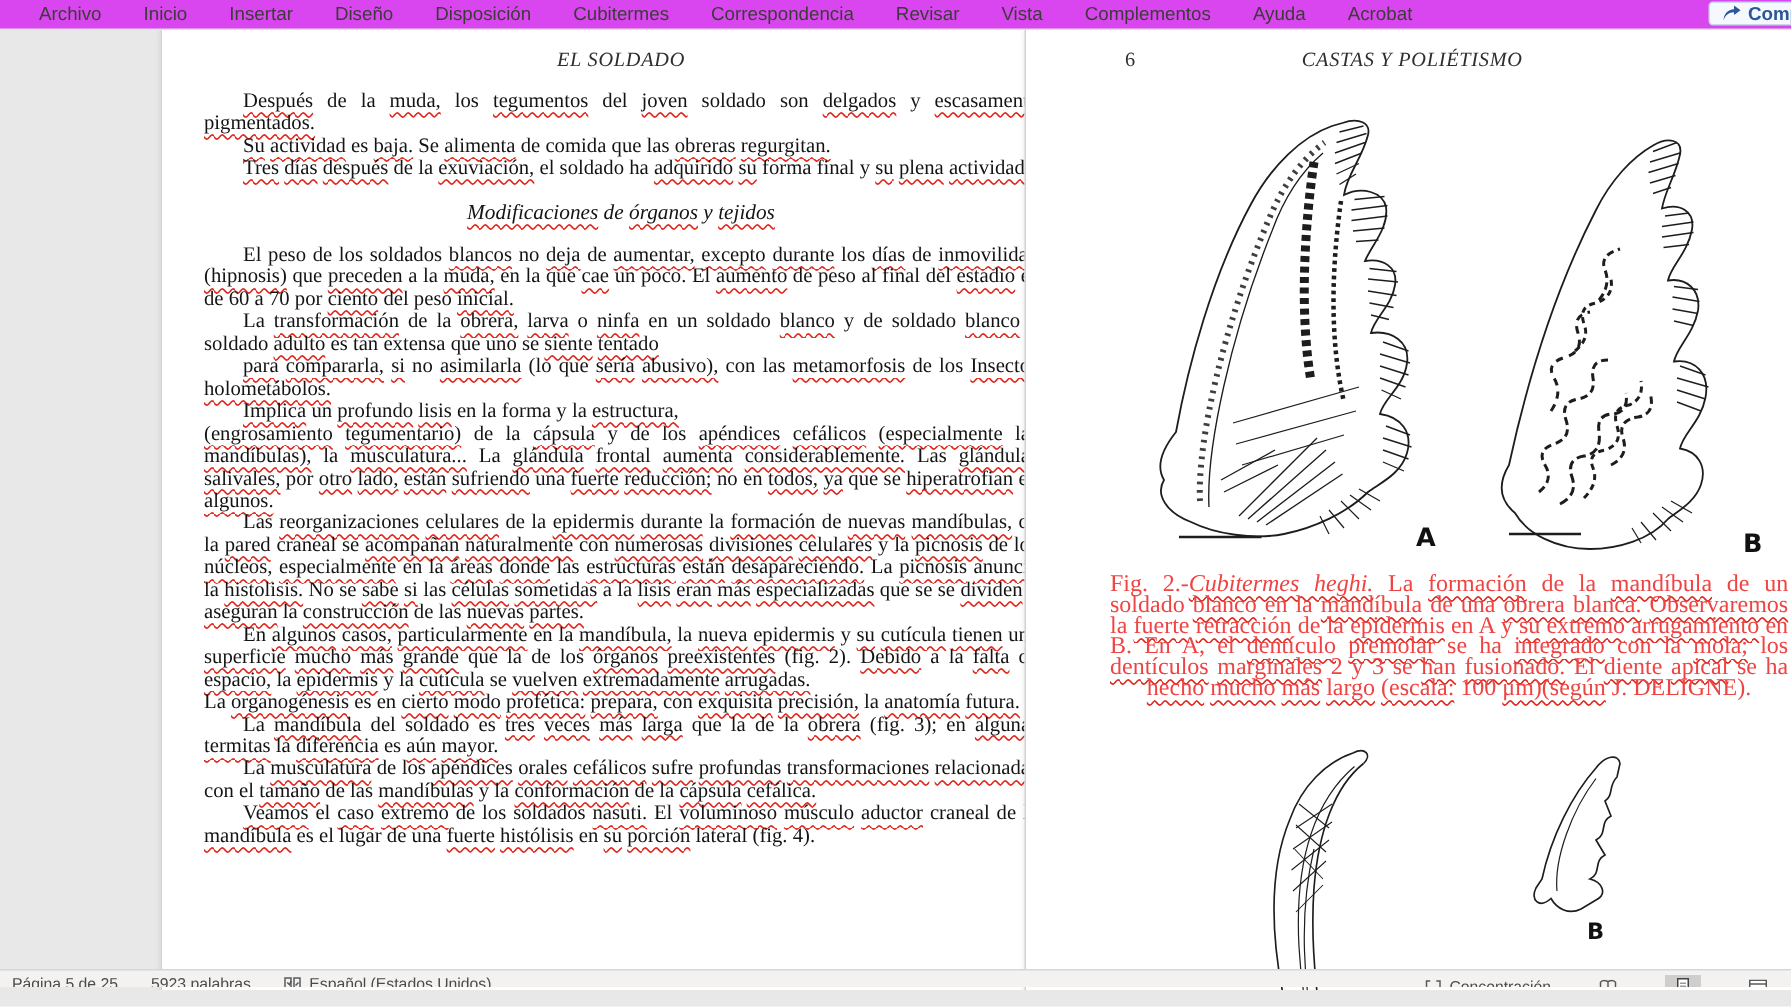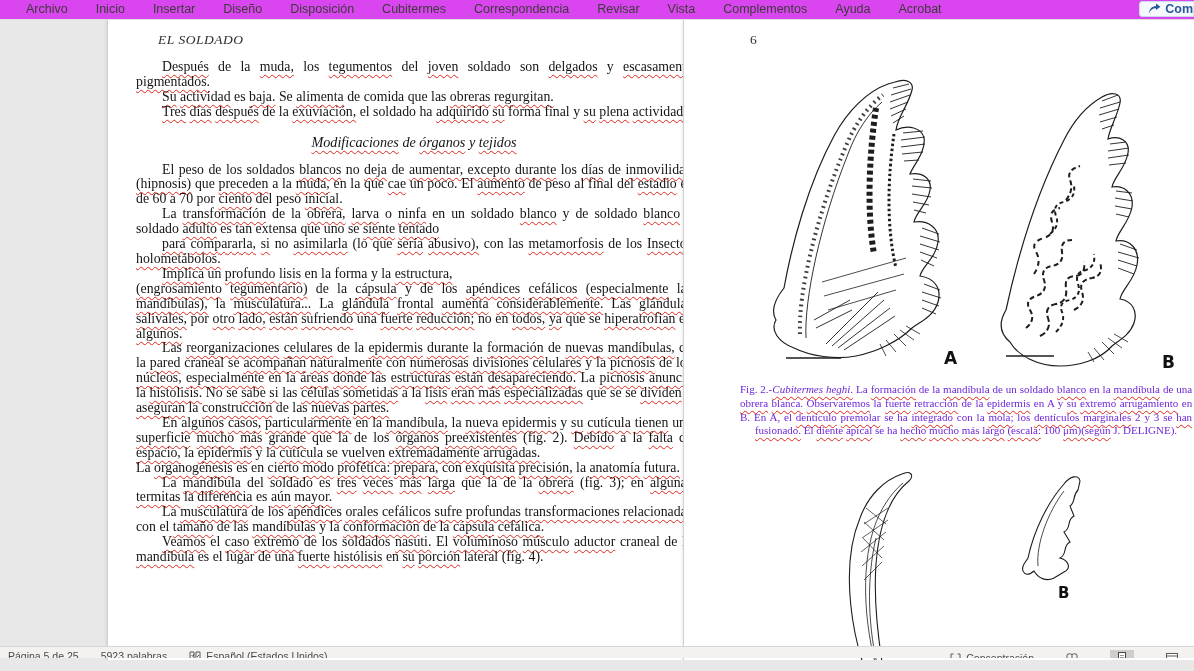--- a/index.html
+++ b/index.html
@@ -31,21 +31,21 @@
     overflow:hidden;
   }
   .page-left{left:107px;width:556px;padding:12px 25px 0 28px;box-sizing:content-box;}
   .page-right{left:683px;width:511px;border-right:none;}
   .serif{font-family:"Liberation Serif",serif;}
   .page-header{
     display:flex;font-family:"Liberation Serif",serif;font-style:italic;
     font-size:13.5px;color:#2e2e2e;margin-bottom:12px;letter-spacing:.5px;
   }
   .ph-side{width:22px;font-style:normal;}
-  .ph-title{flex:1;}
+  .ph-title{flex:1;text-align:center;}
   .ph-num-r{width:22px;text-align:right;font-style:normal;}
   .page-right .page-header{padding:12px 62px 0 66px;margin-bottom:0;}
   
   #left-paragraphs .para{
     font-family:"Liberation Serif",serif;font-size:13.8px;line-height:14.9px;
     color:#141414;text-align:justify;margin:0;
   }
   #left-paragraphs .para.indent{text-indent:26px;}
   #left-paragraphs .para.heading{
     font-style:italic;text-align:center;text-indent:0;
@@ -53,22 +53,22 @@
   }
   .sq{
     text-decoration-line:underline;text-decoration-style:wavy;
     text-decoration-color:#e0261c;text-decoration-thickness:1px;
     text-underline-offset:2.5px;text-decoration-skip-ink:none;
   }
   
   .fig-top{margin:28px 0 0 64px;width:436px;height:300px;}
   .fig-caption{
     margin:7px 0 0 56px;width:452px;
-    font-family:"Liberation Serif",serif;font-size:11px;line-height:13.8px;
-    color:#6d28d9;text-align:justify;text-align-last:center;
+    font-family:"Liberation Serif",serif;font-size:16px;line-height:13.8px;
+    color:#ef4444;text-align:justify;text-align-last:center;
   }
   .fig-bottom{margin:28px 0 0 92px;width:390px;height:230px;}
   svg{display:block;}
   .figlabel{font-family:"DejaVu Sans",sans-serif;font-weight:bold;font-size:17px;fill:#111;}
   
   .statusbar{
     position:absolute;left:0;right:0;bottom:13px;height:11px;overflow:hidden;
     background:#f3f2f1;border-top:1px solid #d8d6d4;
     display:flex;justify-content:space-between;align-items:flex-start;
     font-size:10.5px;color:#4a4a4a;z-index:6;
@@ -131,20 +131,21 @@
         <p class="para"><span class="w">La</span> <span class="w sq">organogénesis</span> <span class="w">es</span> <span class="w">en</span> <span class="w sq">cierto</span> <span class="w sq">modo</span> <span class="w sq">profética:</span> <span class="w sq">prepara,</span> <span class="w">con</span> <span class="w sq">exquisita</span> <span class="w sq">precisión,</span> <span class="w">la</span> <span class="w sq">anatomía</span> <span class="w sq">futura.</span></p>
         <p class="para indent"><span class="w">La</span> <span class="w sq">mandíbula</span> <span class="w">del</span> <span class="w">soldado</span> <span class="w">es</span> <span class="w sq">tres</span> <span class="w sq">veces</span> <span class="w sq">más</span> <span class="w sq">larga</span> <span class="w">que</span> <span class="w">la</span> <span class="w">de</span> <span class="w">la</span> <span class="w sq">obrera</span> <span class="w">(fig.</span> <span class="w">3);</span> <span class="w">en</span> <span class="w sq">algunas</span> <span class="w sq">termitas</span> <span class="w">la</span> <span class="w sq">diferencia</span> <span class="w">es</span> <span class="w sq">aún</span> <span class="w sq">mayor.</span></p>
         <p class="para indent"><span class="w">La</span> <span class="w sq">musculatura</span> <span class="w">de</span> <span class="w">los</span> <span class="w sq">apéndices</span> <span class="w sq">orales</span> <span class="w sq">cefálicos</span> <span class="w sq">sufre</span> <span class="w sq">profundas</span> <span class="w sq">transformaciones</span> <span class="w sq">relacionadas</span> <span class="w">con</span> <span class="w">el</span> <span class="w sq">tamaño</span> <span class="w">de</span> <span class="w">las</span> <span class="w sq">mandíbulas</span> <span class="w">y</span> <span class="w">la</span> <span class="w sq">conformación</span> <span class="w">de</span> <span class="w">la</span> <span class="w sq">cápsula</span> <span class="w sq">cefálica.</span></p>
         <p class="para indent"><span class="w sq">Veamos</span> <span class="w">el</span> <span class="w sq">caso</span> <span class="w sq">extremo</span> <span class="w">de</span> <span class="w">los</span> <span class="w">soldados</span> <span class="w sq">nasuti.</span> <span class="w">El</span> <span class="w sq">voluminoso</span> <span class="w sq">músculo</span> <span class="w sq">aductor</span> <span class="w">craneal</span> <span class="w">de</span> <span class="w">la</span> <span class="w sq">mandíbula</span> <span class="w">es</span> <span class="w">el</span> <span class="w">lugar</span> <span class="w">de</span> <span class="w">una</span> <span class="w sq">fuerte</span> <span class="w sq">histólisis</span> <span class="w">en</span> <span class="w sq">su</span> <span class="w sq">porción</span> <span class="w">lateral</span> <span class="w">(fig.</span> <span class="w">4).</span></p>
       </div>
   </section>
 
   <section class="page page-right">
     <div class="page-header">
       <span class="ph-side serif">6</span>
+      <span class="ph-title">CASTAS Y POLIÉTISMO</span>
       <span class="ph-side"></span>
     </div>
 
     <div class="fig-top">
       <svg width="436" height="300" viewBox="0 0 436 300">
 
         <g transform="translate(8,0)" stroke="#1d1d1d" fill="none" stroke-width="1.2">
           <path d="M38,272 C22,266 14,254 20,244 C14,234 20,222 28,212 C36,168 52,108 78,60 C92,34 112,15 132,8 L139,6 C150,2 158,6 156,14 C152,30 142,40 140,54 C152,48 166,52 168,62 C170,76 158,88 154,98 C166,96 176,102 174,114 C172,128 160,136 158,146 C172,144 184,152 182,166 C180,182 166,190 164,200 C178,202 186,212 182,226 C178,240 164,246 156,252 C142,266 120,276 100,280 C80,284 54,280 38,272 Z"></path>
           <path d="M50,262 C48,224 64,148 92,78 C100,56 112,38 126,26" stroke-width=".9"></path>
           <path d="M44,258 C42,218 60,140 90,70 C99,48 112,30 127,19" stroke-width="4" stroke-dasharray="1.8,3.8" opacity=".85"></path>

